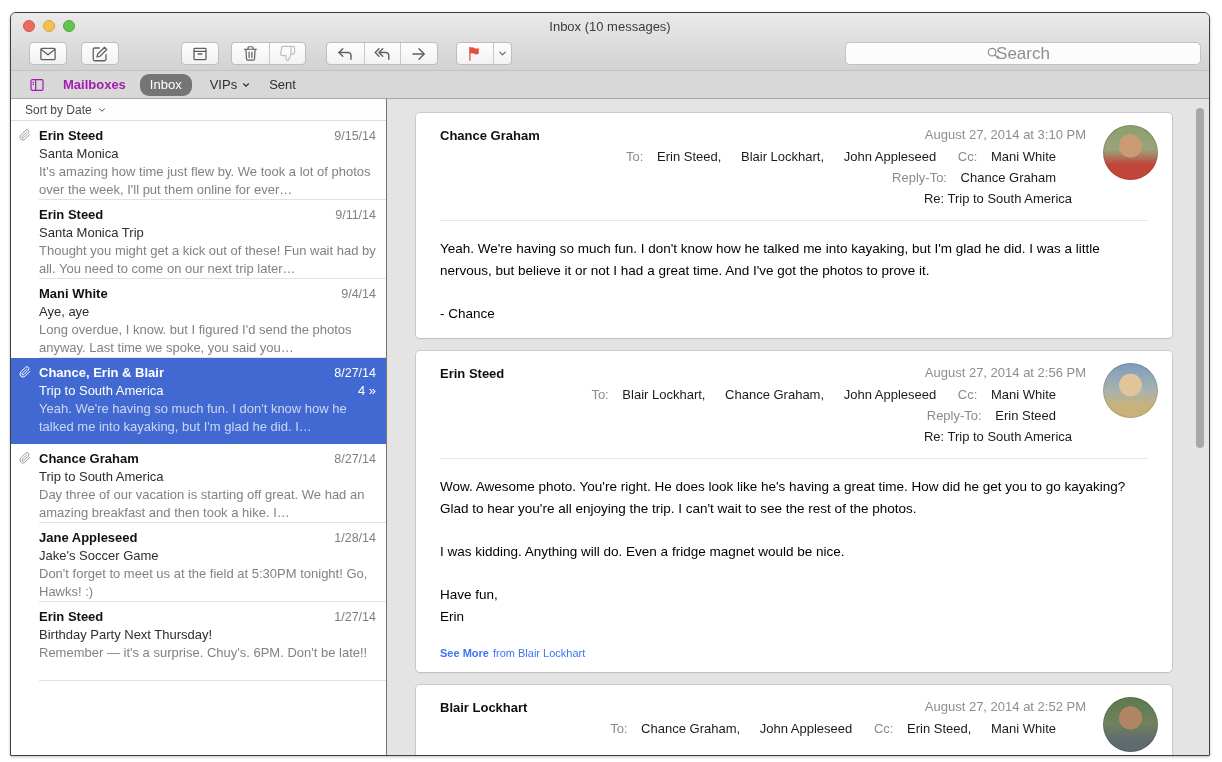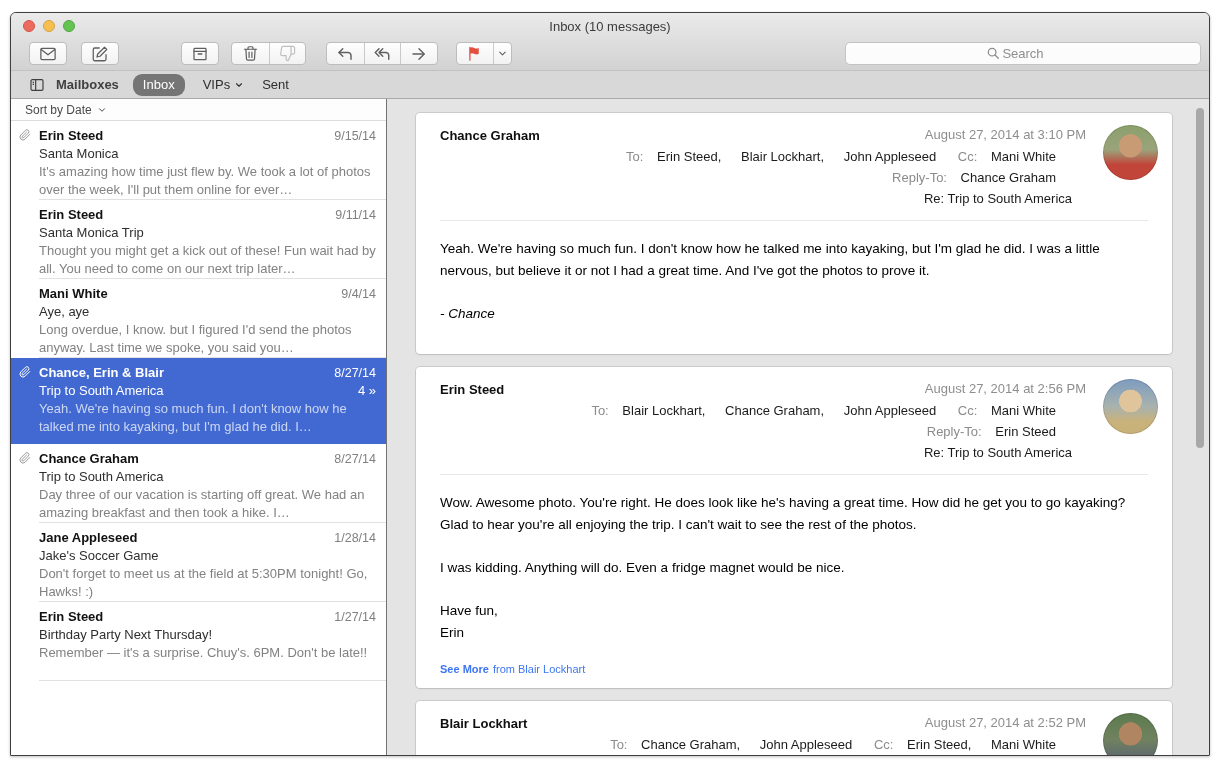--- a/index.html
+++ b/index.html
@@ -21,30 +21,30 @@
   .tb-btn, .tb-group { position:absolute; top:29px; height:23px; background:linear-gradient(#fefefe,#f2f2f2);
     border:1px solid #bdbdbd; border-radius:4px; display:flex; align-items:center; justify-content:center; color:#5f5f5f; }
   .tb-group { padding:0; }
   .seg { width:37px; height:100%; display:flex; align-items:center; justify-content:center; color:#5f5f5f; }
   .seg + .seg { border-left:1px solid #c9c9c9; }
   .seg.disabled { color:#bfbfbf; }
   .seg.narrow { width:19px; }
   svg.ic { display:block; }
   .search { position:absolute; top:29px; right:8px; width:356px; height:23px; }
   .search input { width:100%; height:100%; border:1px solid #c3c3c3; border-radius:5px;
-    background:rgba(255,255,255,.92); font-size:13px; text-align:center; color:#444; outline:none;
+    background:rgba(255,255,255,.92); font-size:17px; text-align:center; color:#444; outline:none;
     font-family:inherit; }
   .search input::placeholder { color:#8e8e8e; }
   .search .mag { position:absolute; left:calc(50% - 37px); top:4px; color:#8e8e8e; }
 
   
   .favbar { position:absolute; left:0; top:58px; width:100%; height:28px; background:#d8d8d8;
     border-bottom:1px solid #a9a9a9; display:flex; align-items:center; padding-left:18px;
     font-size:13px; color:#2e2e2e; }
-  .fav-mailboxes { display:flex; align-items:center; gap:11px; font-weight:700; color:#404040; }
+  .fav-mailboxes { display:flex; align-items:center; gap:18px; font-weight:700; color:#a21caf; }
   .fav-pill { margin-left:14px; background:#757575; color:#ffffff; border-radius:9px; padding:3px 10px 4px; }
   .fav-item { margin-left:18px; display:flex; align-items:center; gap:4px; color:#2e2e2e; }
 
   
   .content { position:absolute; left:0; top:86px; width:100%; height:658px; display:flex; }
 
   
   .list-pane { width:376px; background:#ffffff; border-right:1px solid #737373; display:flex; flex-direction:column; }
   .sort-bar { height:22px; border-bottom:1px solid #dcdcdc; display:flex; align-items:center; gap:5px;
     padding-left:14px; font-size:12px; color:#4a4a4a; background:#fdfdfd; }
@@ -330,21 +330,21 @@
           </div>
           <div class="ch-line">
             <span class="ch-label">Reply-To:</span>
             <span class="ch-name">Chance Graham</span>
           </div>
           <div class="ch-line"><span>Re: Trip to South America</span></div>
         </div>
         <div class="card-divider"></div>
         <div class="card-body">
           <p>Yeah. We're having so much fun. I don't know how he talked me into kayaking, but I'm glad he did. I was a little nervous, but believe it or not I had a great time. And I've got the photos to prove it.</p>
-          <p style="margin-bottom:16px;font-style:italic;">- Chance</p>
+          <p style="margin-bottom:0;">- Chance</p>
         </div>
       </div>
 
       <div class="card">
         <div class="card-header">
           <div class="ch-sender">Erin Steed</div>
           <div class="ch-date">August 27, 2014 at 2:56 PM</div>
           <div class="avatar a2"></div>
           <div class="ch-line">
             <span class="ch-label">To:</span>

